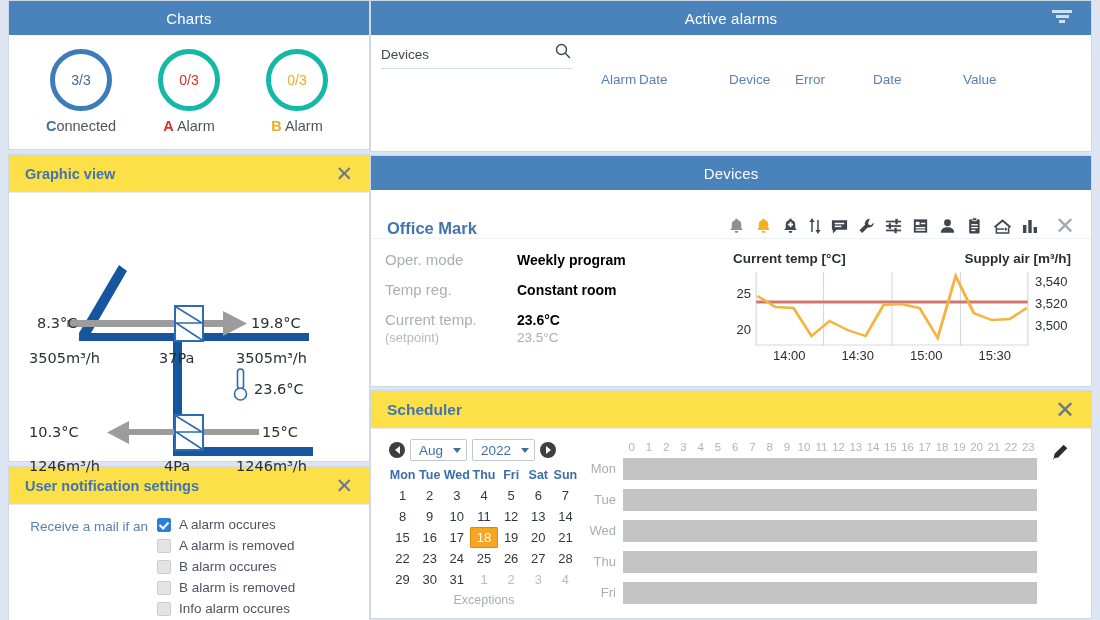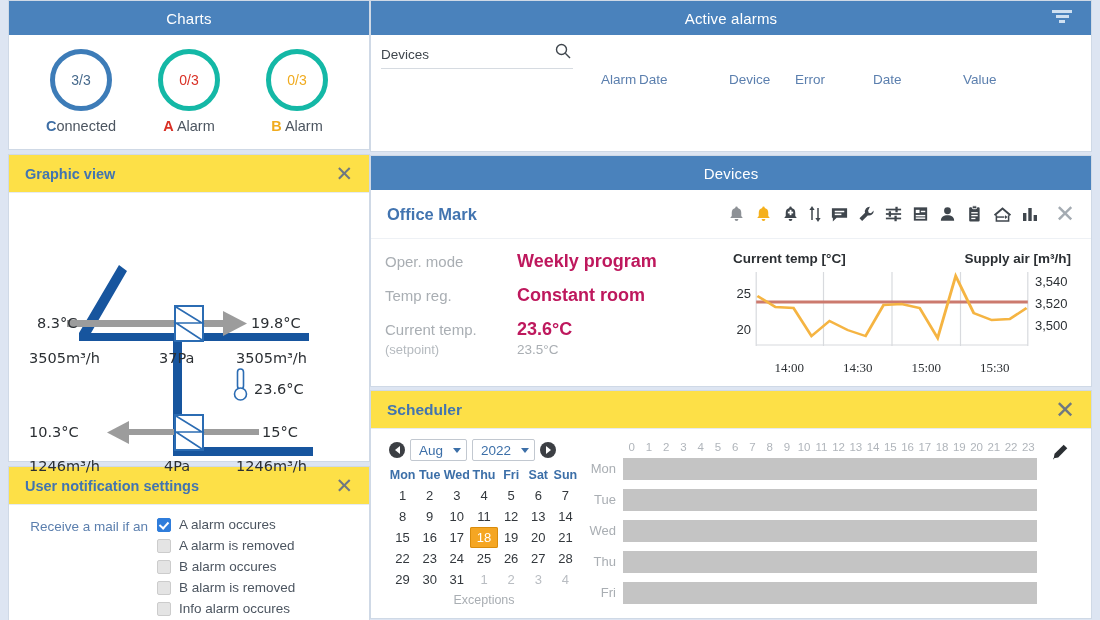--- a/index.html
+++ b/index.html
@@ -123,42 +123,42 @@
   }
   .search-icon svg { display: block; }
   .alarm-cols { display: flex; align-items: flex-end; flex: 1; padding-left: 28px; height: 42px; }
   .alarm-col {
     color: #5b7fae; font-size: 13.5px; position: relative;
   }
   .alarms-body { height: 58px; background: #fff; }
 
   
   #devices-panel { margin-top: 3px; height: 232px; }
-  .device-bar { height: 48px; display: flex; align-items: center; padding: 0 14px 0 16px; }
+  .device-bar { height: 48px; display: flex; align-items: flex-end; padding: 0 14px 0 16px; }
   .device-name { color: #4274b0; font-weight: bold; font-size: 16.5px; flex: 1; }
   .device-icons { display: flex; align-items: center; gap: 8px; }
   .dev-ico { cursor: pointer; display: flex; align-items: center; justify-content: center; }
   .device-info { display: flex; border-top: 1px solid #eef1f5; padding-top: 12px; }
   .info-table { width: 350px; padding-left: 14px; }
   .info-row { display: flex; align-items: baseline; margin-bottom: 13px; }
   .info-key { width: 132px; color: #a9aeb3; font-size: 15px; }
-  .info-val { color: #be185d; font-weight: bold; font-size: 18px; }
+  .info-val { color: #000000; font-weight: bold; font-size: 14px; }
   .info-key.sub { color: #b5babf; font-size: 13px; }
   .info-val.sub { color: #a9aeb3; font-weight: normal; font-size: 13.5px; }
 
   .mini-chart-area { flex: 1; padding-right: 14px; }
   .mc-titles { display: flex; justify-content: space-between; padding: 0 6px 0 12px; }
   .mc-title { font-size: 13.5px; font-weight: bold; color: #2b2f33; }
   .mc-plot { position: relative; height: 74px; margin-top: 6px; display: flex; }
   .mc-yleft { width: 34px; position: relative; }
   .mc-yright { width: 48px; position: relative; }
   .mc-tick { position: absolute; right: 4px; font-size: 13px; color: #2b2f33; }
   .mc-tick.r { left: 6px; right: auto; }
   .mc-svg { flex: 1; }
-  .mc-xaxis { display: flex; padding-left: 34px; padding-right: 48px; margin-top: 14px; font-family: Liberation Serif, serif; }
+  .mc-xaxis { display: flex; padding-left: 34px; padding-right: 48px; margin-top: 2px; }
   .mc-xlabel { flex: 1; text-align: center; font-size: 13px; color: #2b2f33; }
 
   
   #scheduler-panel { margin-top: 3px; height: 229px; overflow: hidden; }
   .sched-body { display: flex; padding: 10px 0 0 0; }
   .cal { width: 208px; padding-left: 18px; }
   .cal-nav { display: flex; align-items: center; gap: 5px; margin-bottom: 4px; }
   .nav-btn {
     width: 16px; height: 16px; border-radius: 50%; background: #3c3f44;
     display: flex; align-items: center; justify-content: center; cursor: pointer;

